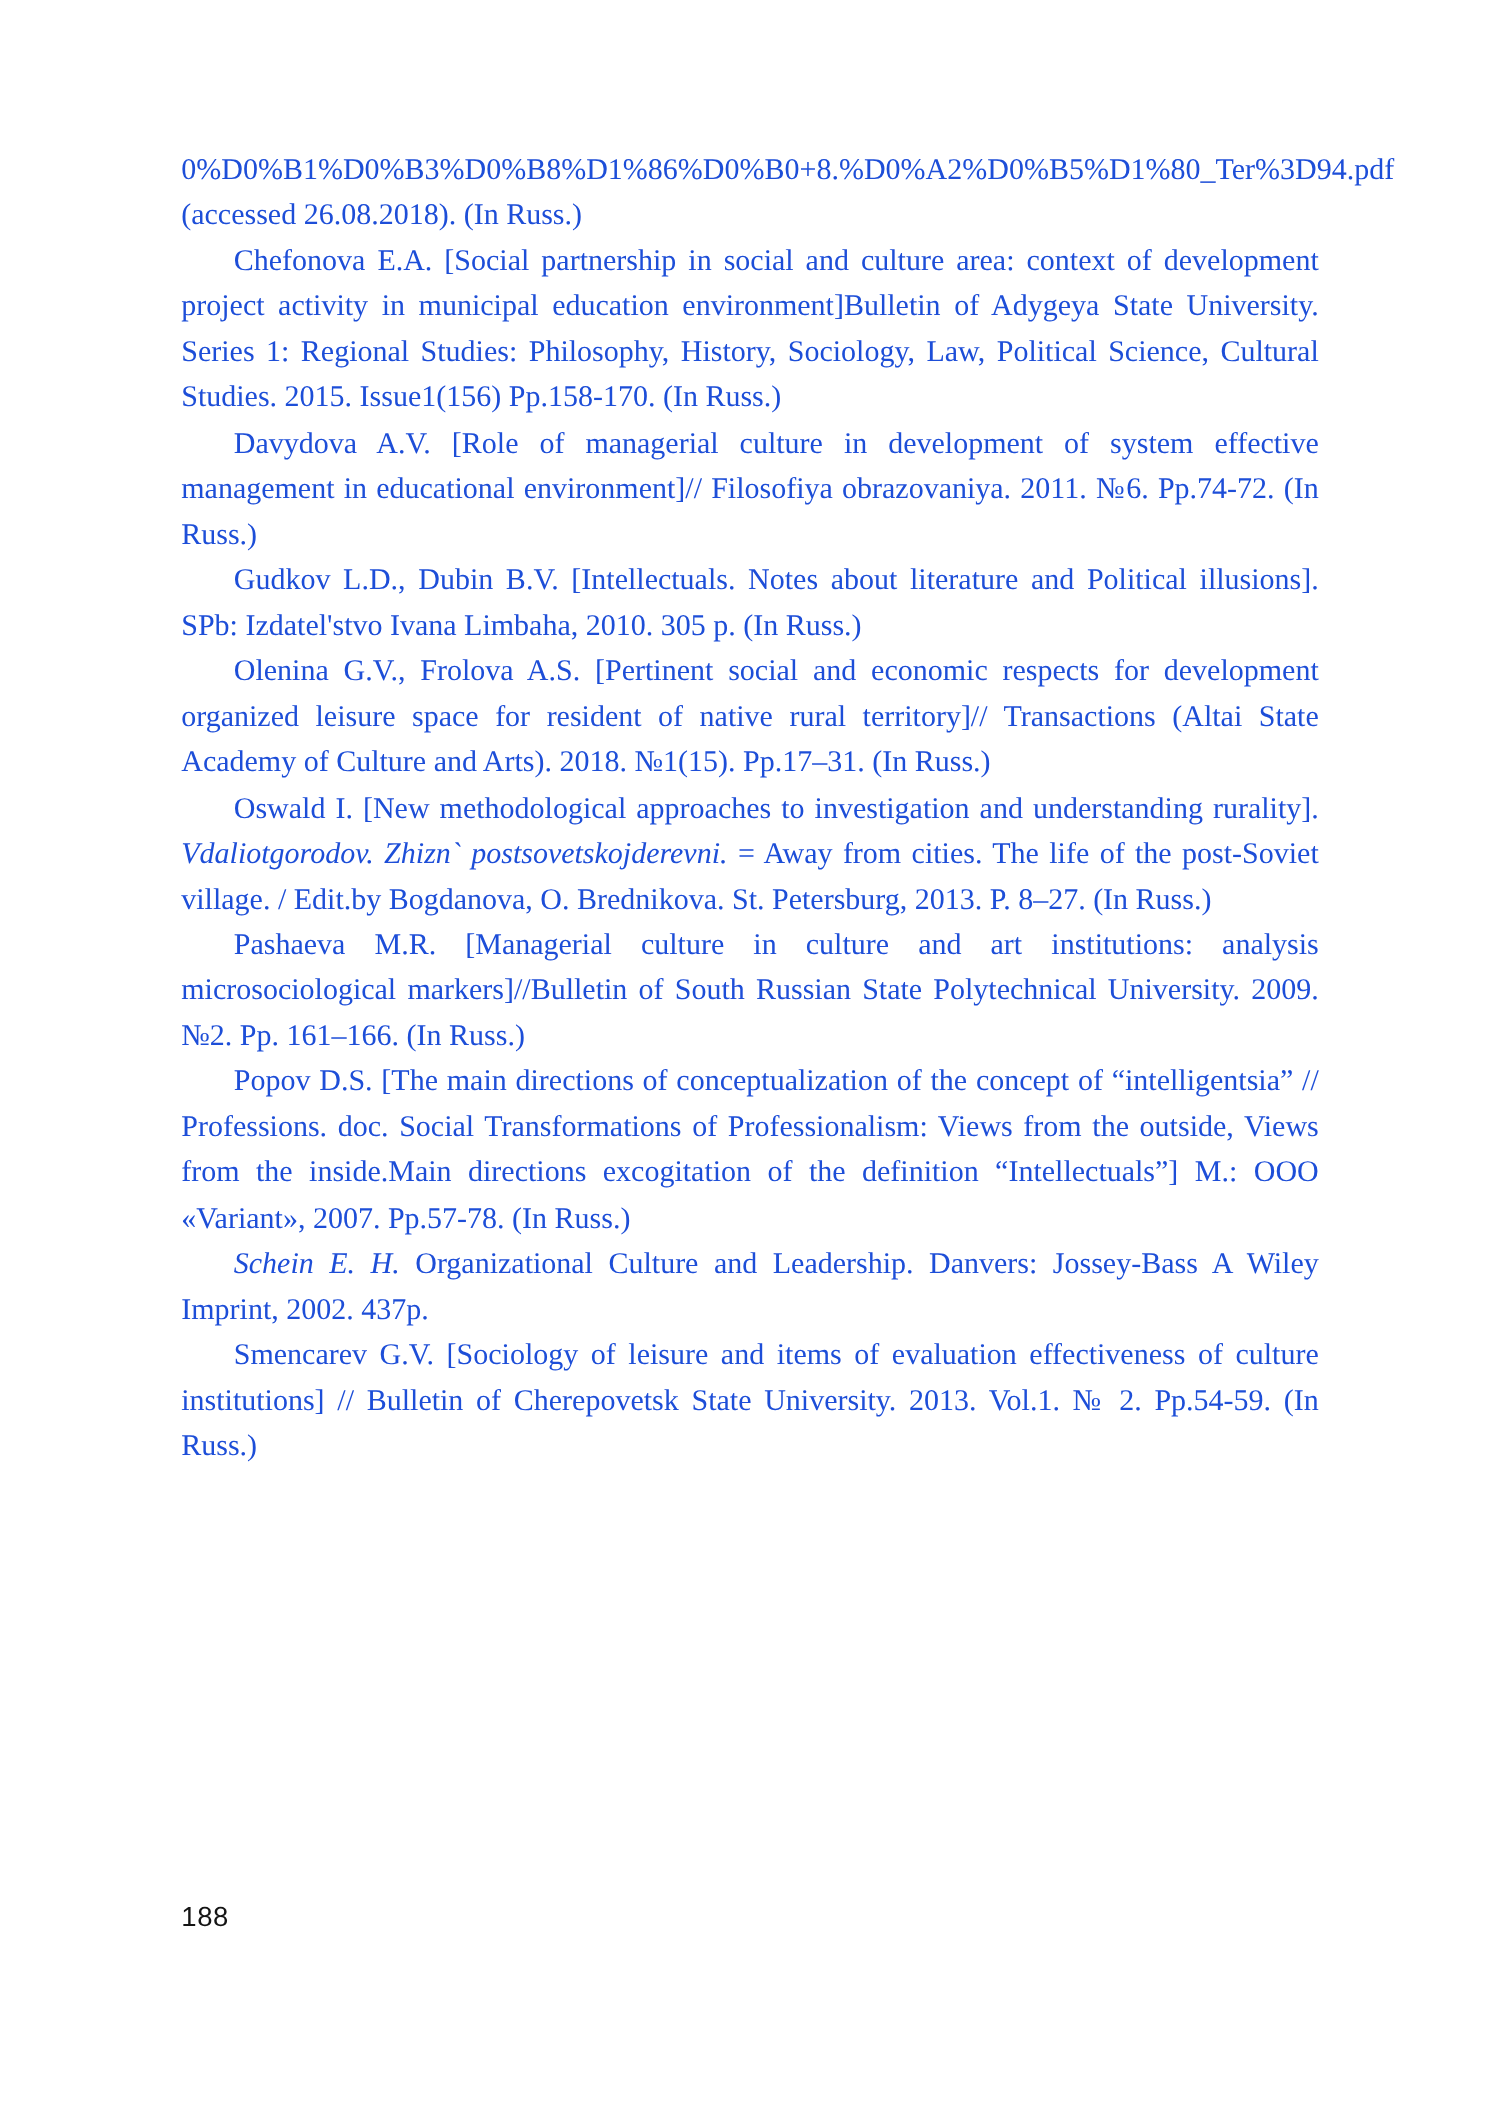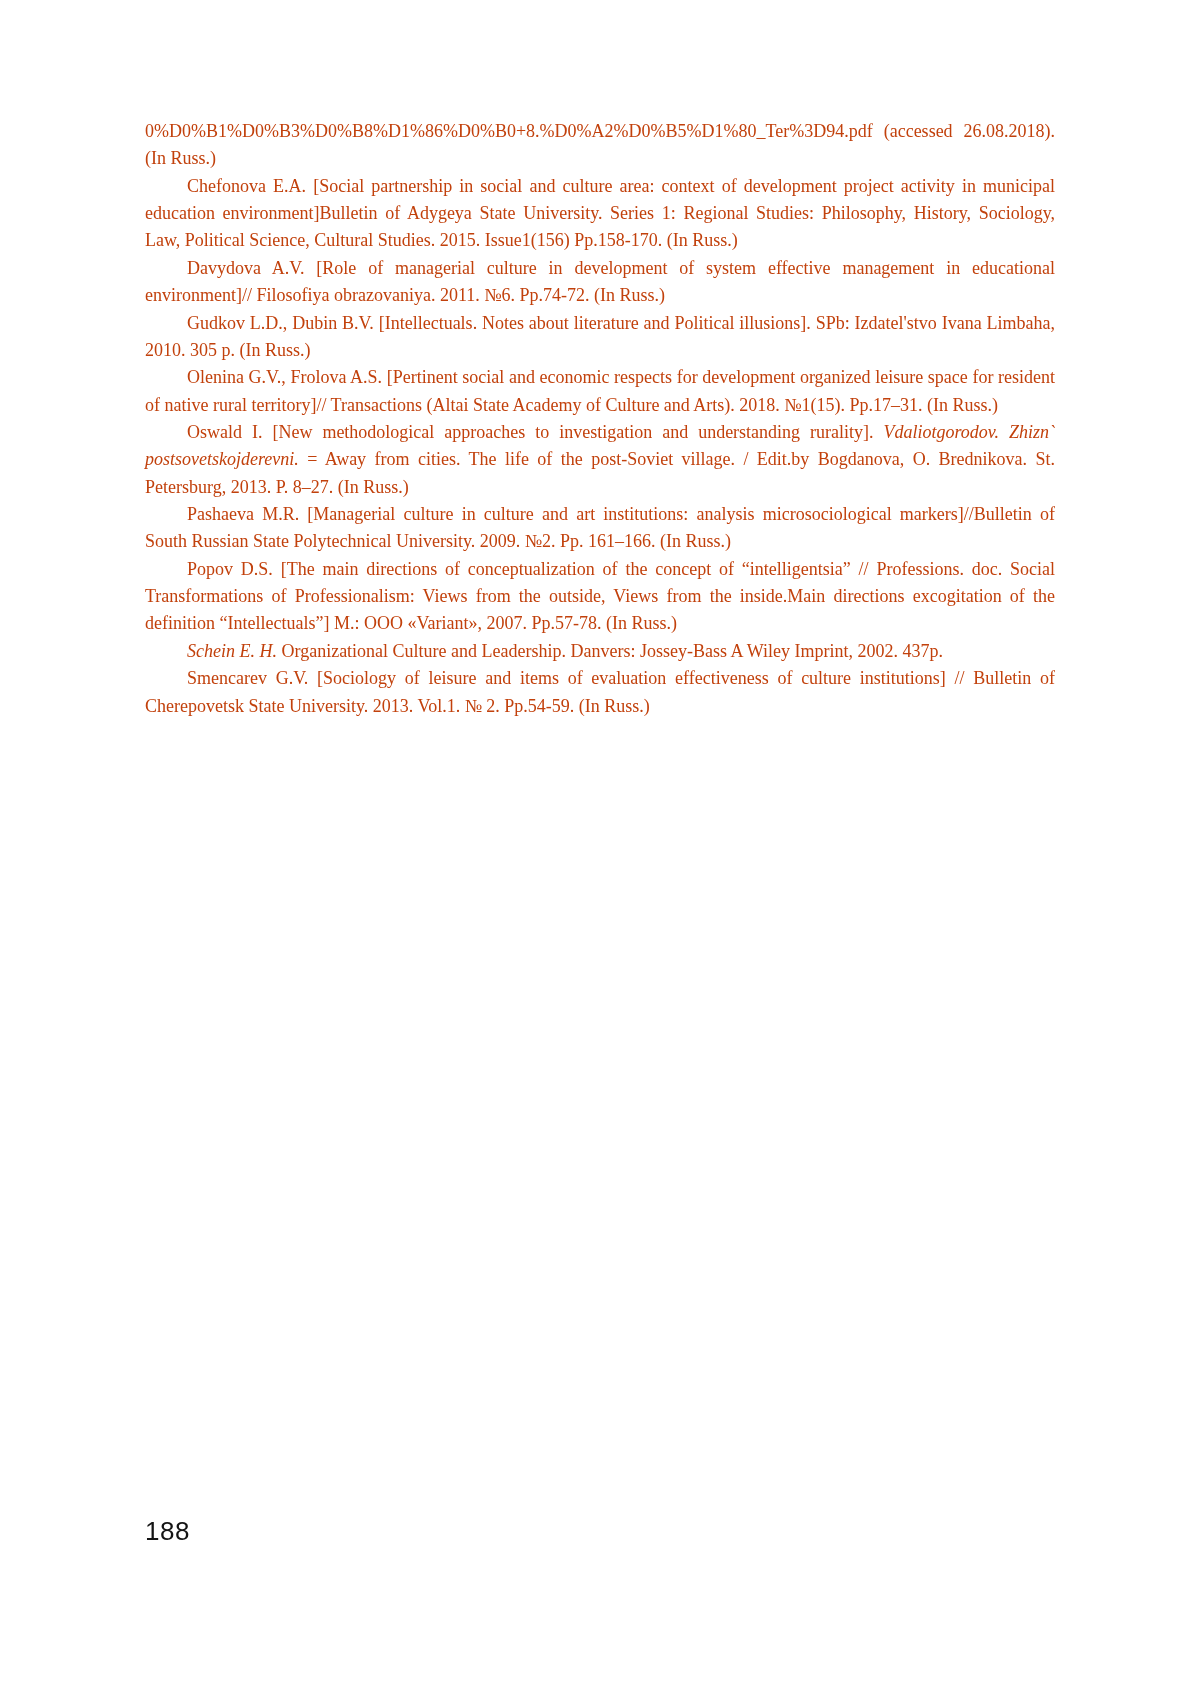--- a/index.html
+++ b/index.html
@@ -18,43 +18,43 @@
   .page {
     position: absolute;
     top: 0; left: 0;
     width: 1200px;
     height: 1702px;
     box-sizing: border-box;
     padding: 118px 145px 0 145px;
   }
   .refs {
     width: 910px;
-    font-size: 18px;
+    font-size: 24px;
     line-height: 1.52;
     text-align: justify;
     text-justify: inter-word;
-    color: #c2410c;
+    color: #1d4ed8;
   }
   .ref {
     margin: 0;
     text-indent: 42px;
     text-align: justify;
   }
   .ref.no-indent {
     text-indent: 0;
   }
   .ref .it {
     font-style: italic;
   }
   .pagenum {
     position: absolute;
     left: 145px;
     bottom: 155px;
     font-family: "Liberation Sans", sans-serif;
-    font-size: 26px;
+    font-size: 22px;
     color: #141414;
     letter-spacing: 0.5px;
   }
 </style>
 </head>
 <body>
 
 <div class="page">
   <div class="refs" id="refs">
       <p class="ref no-indent"><span>0%D0%B1%D0%B3%D0%B8%D1%86%D0%B0+8.%D0%A2%D0%B5%D1%80_Ter%3D94.pdf (accessed 26.08.2018). (In Russ.)</span></p>

